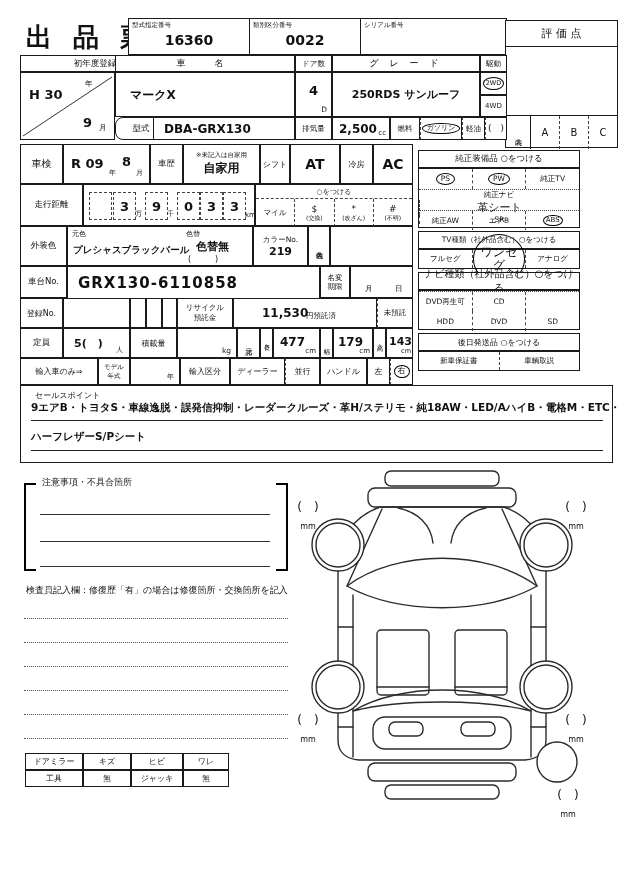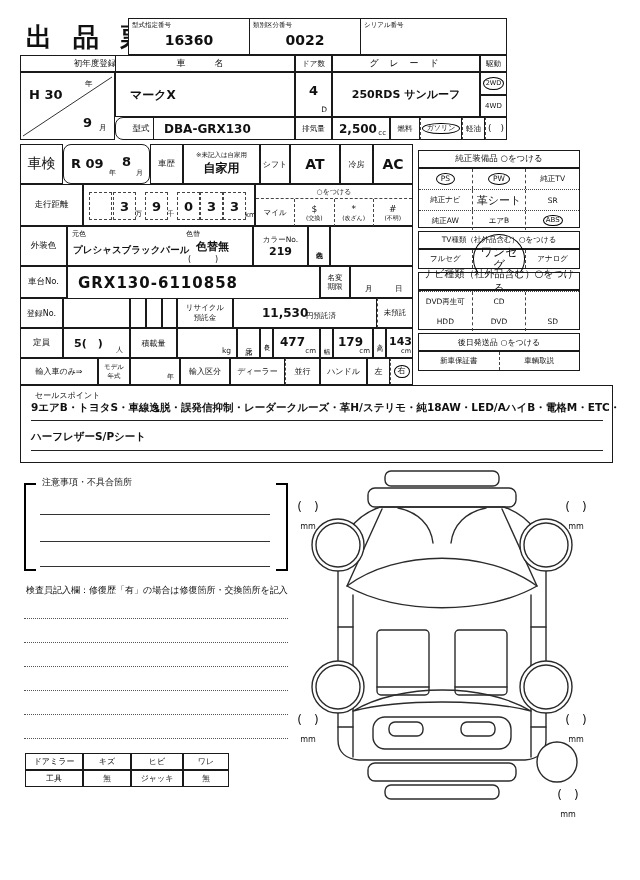--- a/index.html
+++ b/index.html
@@ -35,20 +35,30 @@
     <span class="nb b" style="left:0;right:0;top:13px;text-align:center;font-size:14px;">16360</span>
   </div>
   <div class="bx" style="left:249px;top:18px;width:112px;height:37px;border-width:1.5px;">
     <span class="nb lab" style="left:3px;top:2px;font-size:6.5px;">類別区分番号</span>
     <span class="nb b" style="left:0;right:0;top:13px;text-align:center;font-size:14px;">0022</span>
   </div>
   <div class="bx" style="left:360px;top:18px;width:147px;height:37px;border-width:1.5px;">
     <span class="nb lab" style="left:3px;top:2px;font-size:6.5px;">シリアル番号</span>
   </div>
 
+  <div class="bx" style="left:505px;top:20px;width:113px;height:128px;border-width:1.5px;">
+    <div class="fc" style="height:25px;border-bottom:1px solid #1a1a1a;font-size:11px;">評 価 点</div>
+    <div style="height:68px;border-bottom:1px solid #1a1a1a;"></div>
+    <div class="row" style="height:33px;">
+      <div class="cell vt lab" style="flex:0 0 24px;border-right:1px solid #1a1a1a;font-size:7px;">内装</div>
+      <div class="cell" style="font-size:10px;">A</div>
+      <div class="cell dashL" style="font-size:10px;">B</div>
+      <div class="cell dashL" style="font-size:10px;">C</div>
+    </div>
+  </div>
 
   <div class="bx fc" style="left:20px;top:55px;width:114px;height:17px;font-size:8.5px;padding-left:36px;">初年度登録</div>
   <div class="bx fc" style="left:115px;top:55px;width:180px;height:17px;font-size:9px;letter-spacing:10px;">車　名</div>
   <div class="bx fc" style="left:295px;top:55px;width:37px;height:17px;font-size:7.5px;">ドア数</div>
   <div class="bx fc" style="left:332px;top:55px;width:148px;height:17px;font-size:9px;letter-spacing:4px;">グ レ ー ド</div>
   <div class="bx fc" style="left:480px;top:55px;width:27px;height:17px;font-size:7.5px;">駆動</div>
 
   <div class="bx" style="left:20px;top:72px;width:95px;height:68px;">
     <svg width="93" height="66" style="position:absolute;left:0;top:0;">
         <line x1="2" y1="63" x2="91" y2="4" stroke="#333" stroke-width="1"></line>
@@ -88,22 +98,22 @@
   <div class="bx fc" style="left:390px;top:117px;width:30px;height:23px;font-size:7.5px;">燃料</div>
   <div class="bx fc" style="left:420px;top:117px;width:42px;height:23px;border-left:1px dashed #444;">
     <span class="circ" style="font-size:7px;">ガソリン</span>
   </div>
   <div class="bx fc" style="left:462px;top:117px;width:23px;height:23px;border-left:1px dashed #444;font-size:7.5px;">軽油</div>
   <div class="bx" style="left:485px;top:117px;width:22px;height:23px;border-left:1px dashed #444;">
     <span class="nb" style="left:2px;top:5px;font-size:9px;">(</span>
     <span class="nb" style="right:2px;top:5px;font-size:9px;">)</span>
   </div>
 
-  <div class="bx fc" style="left:20px;top:144px;width:43px;height:40px;font-size:14px;">車検</div>
-  <div class="bx" style="left:63px;top:144px;width:87px;height:40px;border-radius:8px;">
+  <div class="bx fc" style="left:20px;top:144px;width:43px;height:40px;font-size:10px;">車検</div>
+  <div class="bx" style="left:63px;top:144px;width:87px;height:40px;">
     <span class="nb b" style="left:7px;top:11px;font-size:13px;">R 09</span>
     <span class="nb lab" style="left:45px;top:23px;font-size:7px;">年</span>
     <span class="nb b" style="left:58px;top:9px;font-size:13px;">8</span>
     <span class="nb lab" style="left:72px;top:23px;font-size:7px;">月</span>
   </div>
   <div class="bx fc" style="left:150px;top:144px;width:33px;height:40px;font-size:8.5px;">車歴</div>
   <div class="bx col" style="left:183px;top:144px;width:77px;height:40px;">
     <span style="font-size:6.5px;">※未記入は自家用</span>
     <span class="b" style="font-size:12px;">自家用</span>
   </div>
@@ -236,21 +246,21 @@
   <div class="bx" style="left:418px;top:168px;width:162px;height:60px;border-width:1.5px;">
     <div class="row" style="height:20px;">
       <div class="cell">
           <span class="circ" style="font-size:7.5px;">PS</span>
         </div>
       <div class="cell dashL">
           <span class="circ" style="font-size:7.5px;">PW</span>
         </div>
       <div class="cell dashL" style="font-size:7.5px;">純正TV</div>
     </div>
-    <div class="row dotT" style="height:20px;">
+    <div class="row dotT" style="height:20px;flex-direction:column;">
       <div class="cell" style="font-size:7.5px;">純正ナビ</div>
       <div class="cell dashL" style="font-size:11px;">革シート</div>
       <div class="cell dashL" style="font-size:7.5px;">SR</div>
     </div>
     <div class="row dotT" style="height:19px;">
       <div class="cell" style="font-size:7.5px;">純正AW</div>
       <div class="cell dashL" style="font-size:7.5px;">エアB</div>
       <div class="cell dashL">
           <span class="circ" style="font-size:7px;padding:1px 2px;">ABS</span>
         </div>

